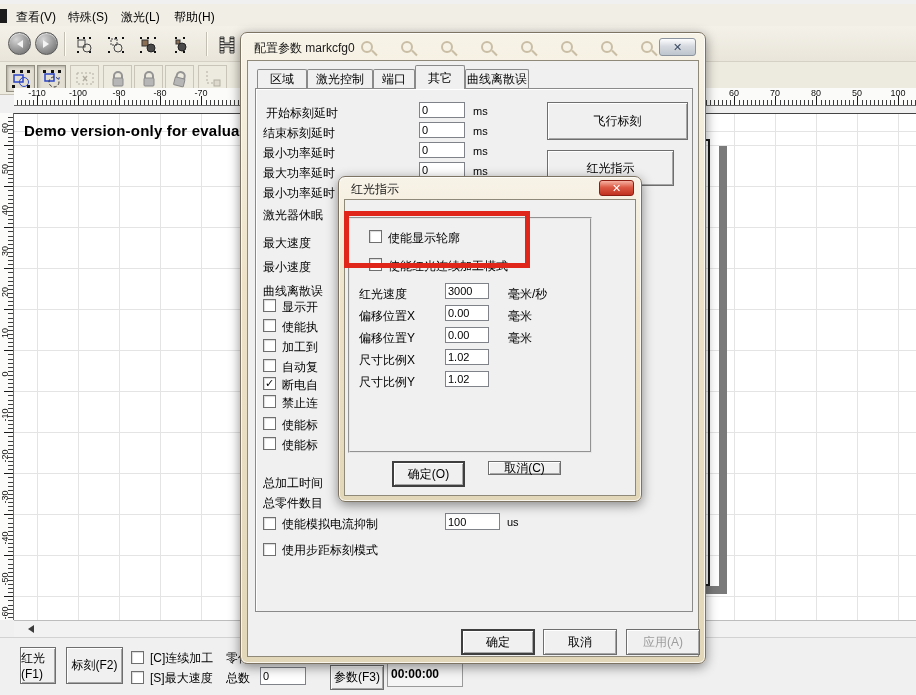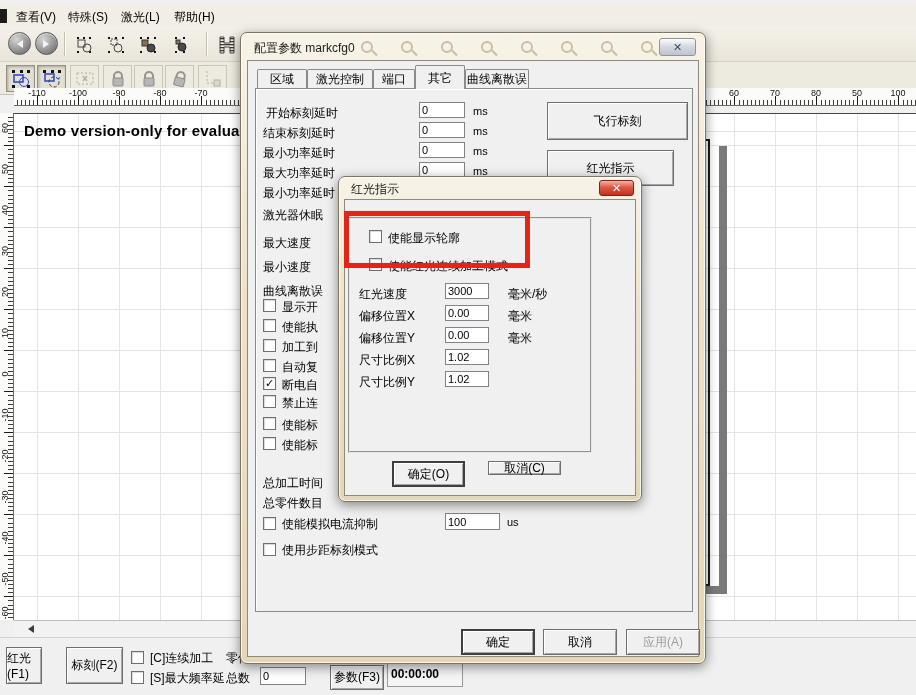--- a/index.html
+++ b/index.html
@@ -279,27 +279,27 @@
 <div id="canvas">
   <div id="demo-text">Demo version-only for evaluatio</div>
 </div>
 <div id="workrect-black"></div>
 <div id="workrect-gray"></div>
 <div id="hscroll">
   <span class="arr"></span>
 </div>
 
 <div id="bottombar">
-  <div class="b3" style="left:6px;top:9px;width:36px;height:37px">红光(F1)</div>
+  <div class="b3" style="left:20px;top:9px;width:36px;height:37px">红光(F1)</div>
   <div class="b3" style="left:66px;top:9px;width:57px;height:37px">标刻(F2)</div>
   <span class="cb" style="left:131px;top:13px"></span>
   <span class="lbl" style="left:150px;top:12px">[C]连续加工</span>
   <span class="lbl" style="left:226px;top:12px">零件</span>
   <span class="cb" style="left:131px;top:33px"></span>
-  <span class="lbl" style="left:150px;top:32px">[S]最大频率延</span>
+  <span class="lbl" style="left:150px;top:32px">[S]最大速度</span>
   <span class="lbl" style="left:226px;top:32px">总数</span>
   <input class="inp" style="left: 260px; top: 29px; width: 46px; height: 18px;" value="0">
   <div class="b3" style="left:330px;top:27px;width:54px;height:25px">参数(F3)</div>
   <div class="abs" style="left:387px;top:25px;width:76px;height:24px;background:#f5f5f5;border:1px solid #9a9a9a;padding:3px 3px;font-size:12px">00:00:00</div>
 </div>
 
 <div class="aero" id="cfg-dialog">
   <span class="wmag" style="left:120px"></span>
   <span class="wmag" style="left:160px"></span>
   <span class="wmag" style="left:200px"></span>

